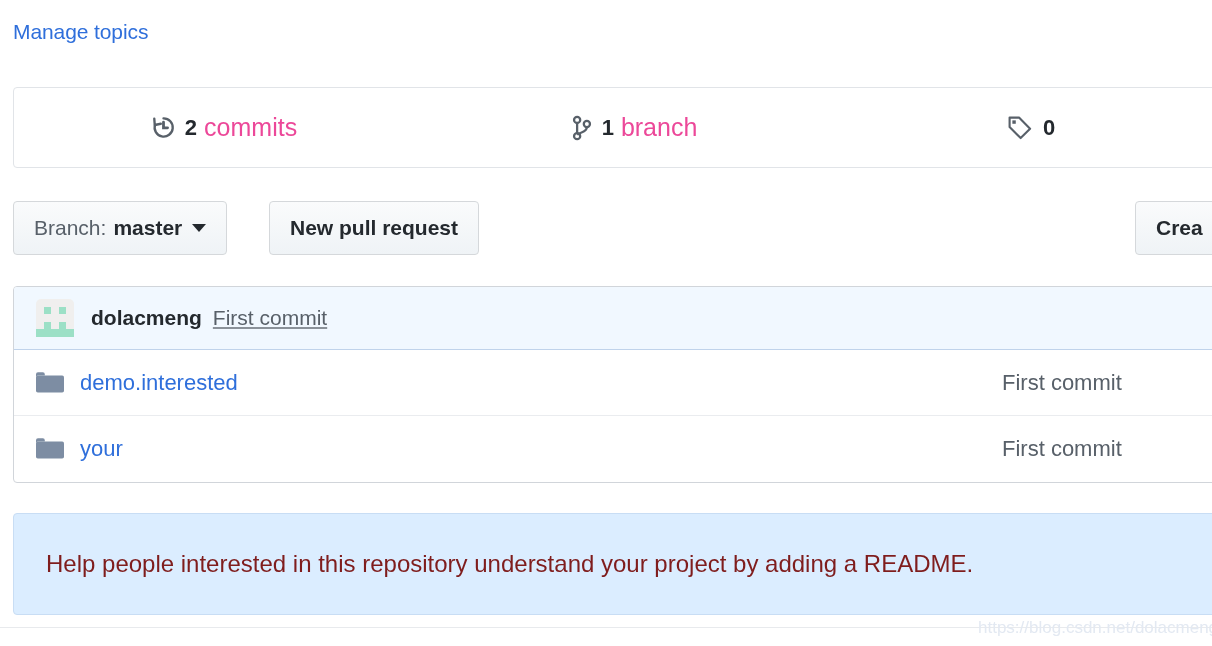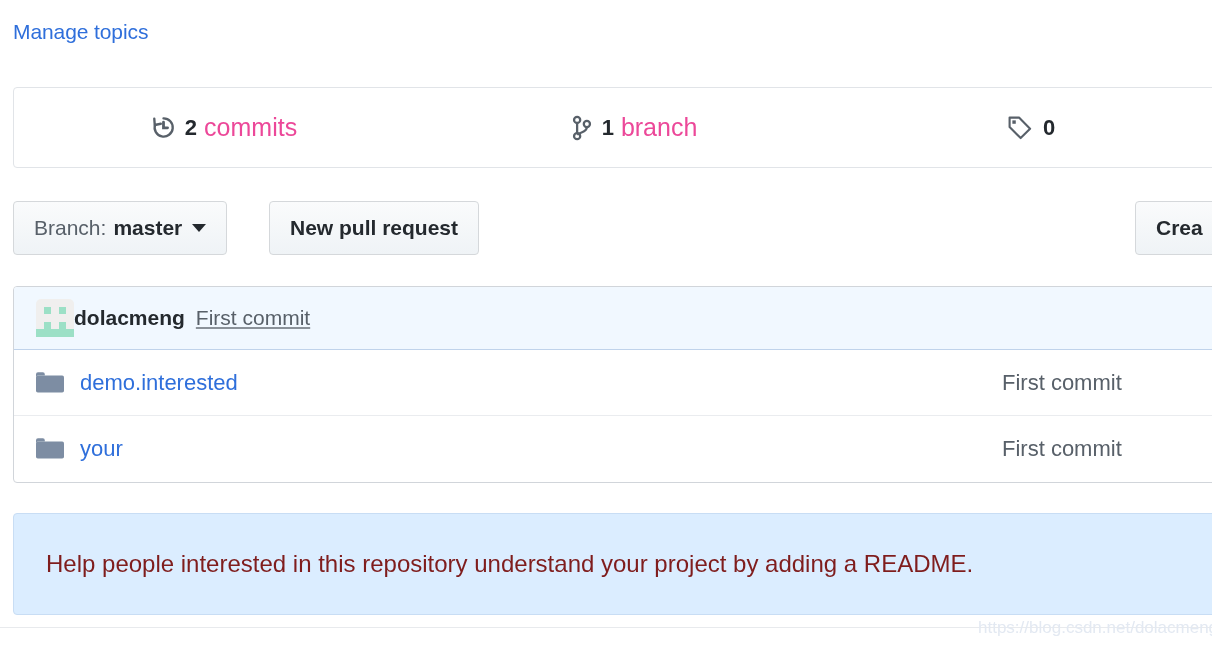--- a/index.html
+++ b/index.html
@@ -125,20 +125,21 @@
     background: #f0efee;
     display: grid;
     grid-template-columns: repeat(5, 1fr);
     grid-template-rows: repeat(5, 1fr);
     flex: none;
   }
   .avatar i { display: block; }
   .avatar i.on { background: #9ce0c6; }
   .commit-author {
     font-size: 21px; font-weight: bold; color: #24292e;
+    margin-left: 17px;
   }
   .commit-msg {
     font-size: 21px; color: #586069;
     margin-left: 11px;
     text-decoration: underline;
     text-decoration-color: #8a9199;
     cursor: pointer;
   }
   .file-row {
     display: flex;

